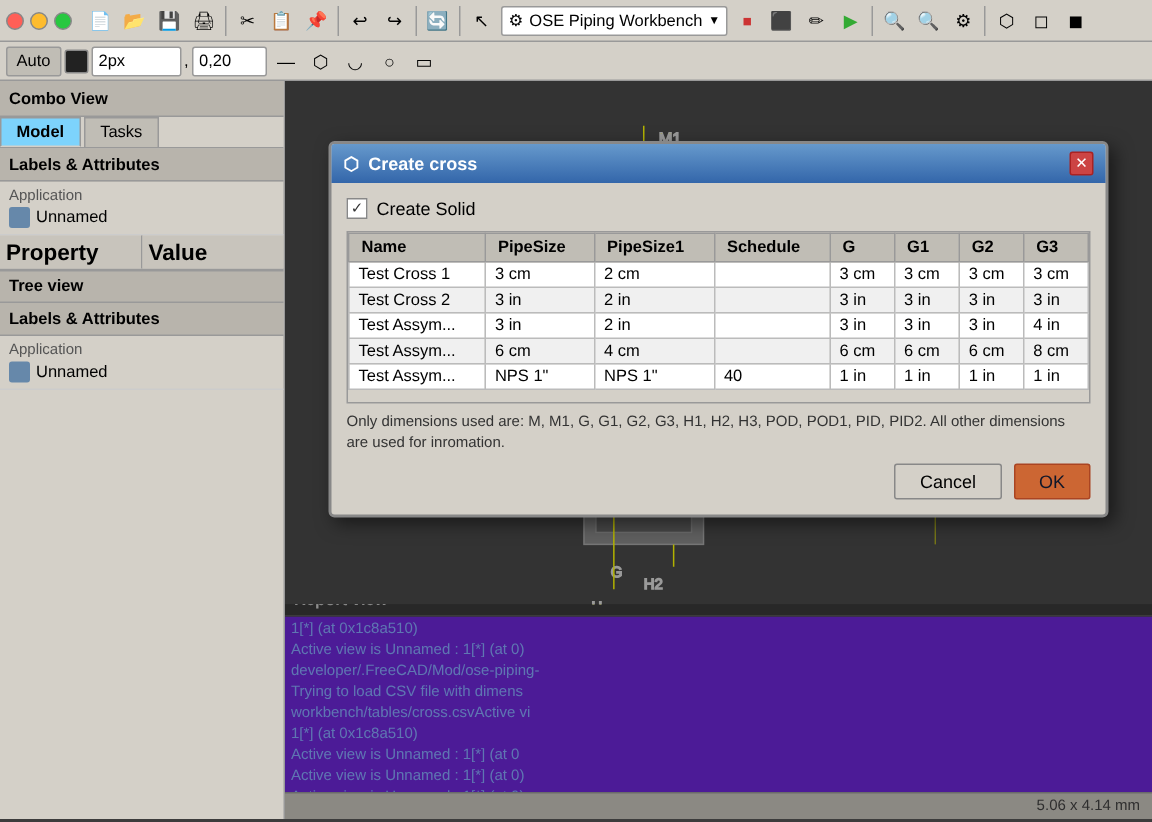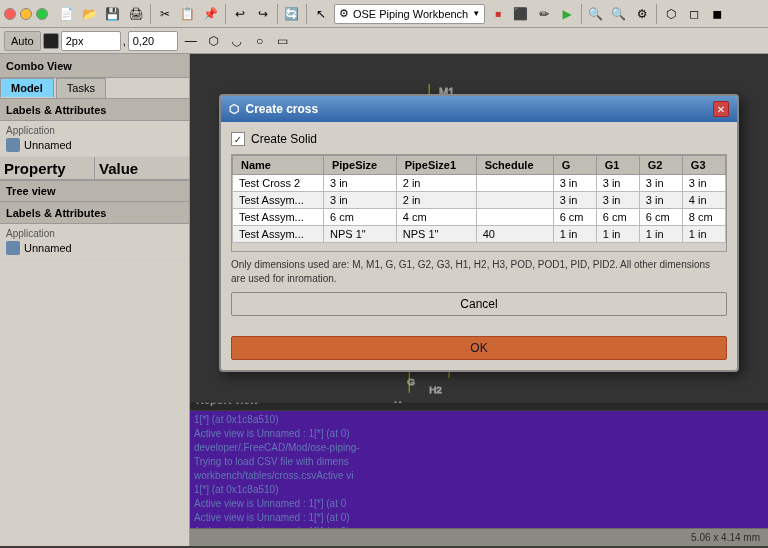--- a/index.html
+++ b/index.html
@@ -366,22 +366,21 @@
       font-size: 10px;
       color: #333;
       margin-bottom: 6px;
       line-height: 1.4;
     }
 
     
     .dialog-buttons {
       display: flex;
       justify-content: flex-end;
-      gap: 20px;
-      flex-direction: column;
+      gap: 8px;
     }
     .dialog-btn {
       padding: 4px 16px;
       font-size: 12px;
       border: 1px solid #888;
       border-radius: 2px;
       cursor: pointer;
       background: #d4d0c8;
     }
     .dialog-btn.ok {
@@ -635,20 +634,30 @@
                   <th>PipeSize</th>
                   <th>PipeSize1</th>
                   <th>Schedule</th>
                   <th>G</th>
                   <th>G1</th>
                   <th>G2</th>
                   <th>G3</th>
                 </tr>
               </thead>
               <tbody id="table-body">
+              <tr>
+                    <td>Test Cross 1</td>
+                    <td>3 cm</td>
+                    <td>2 cm</td>
+                    <td></td>
+                    <td>3 cm</td>
+                    <td>3 cm</td>
+                    <td>3 cm</td>
+                    <td>3 cm</td>
+                  </tr>
                   <tr>
                     <td>Test Cross 2</td>
                     <td>3 in</td>
                     <td>2 in</td>
                     <td></td>
                     <td>3 in</td>
                     <td>3 in</td>
                     <td>3 in</td>
                     <td>3 in</td>
                   </tr>

